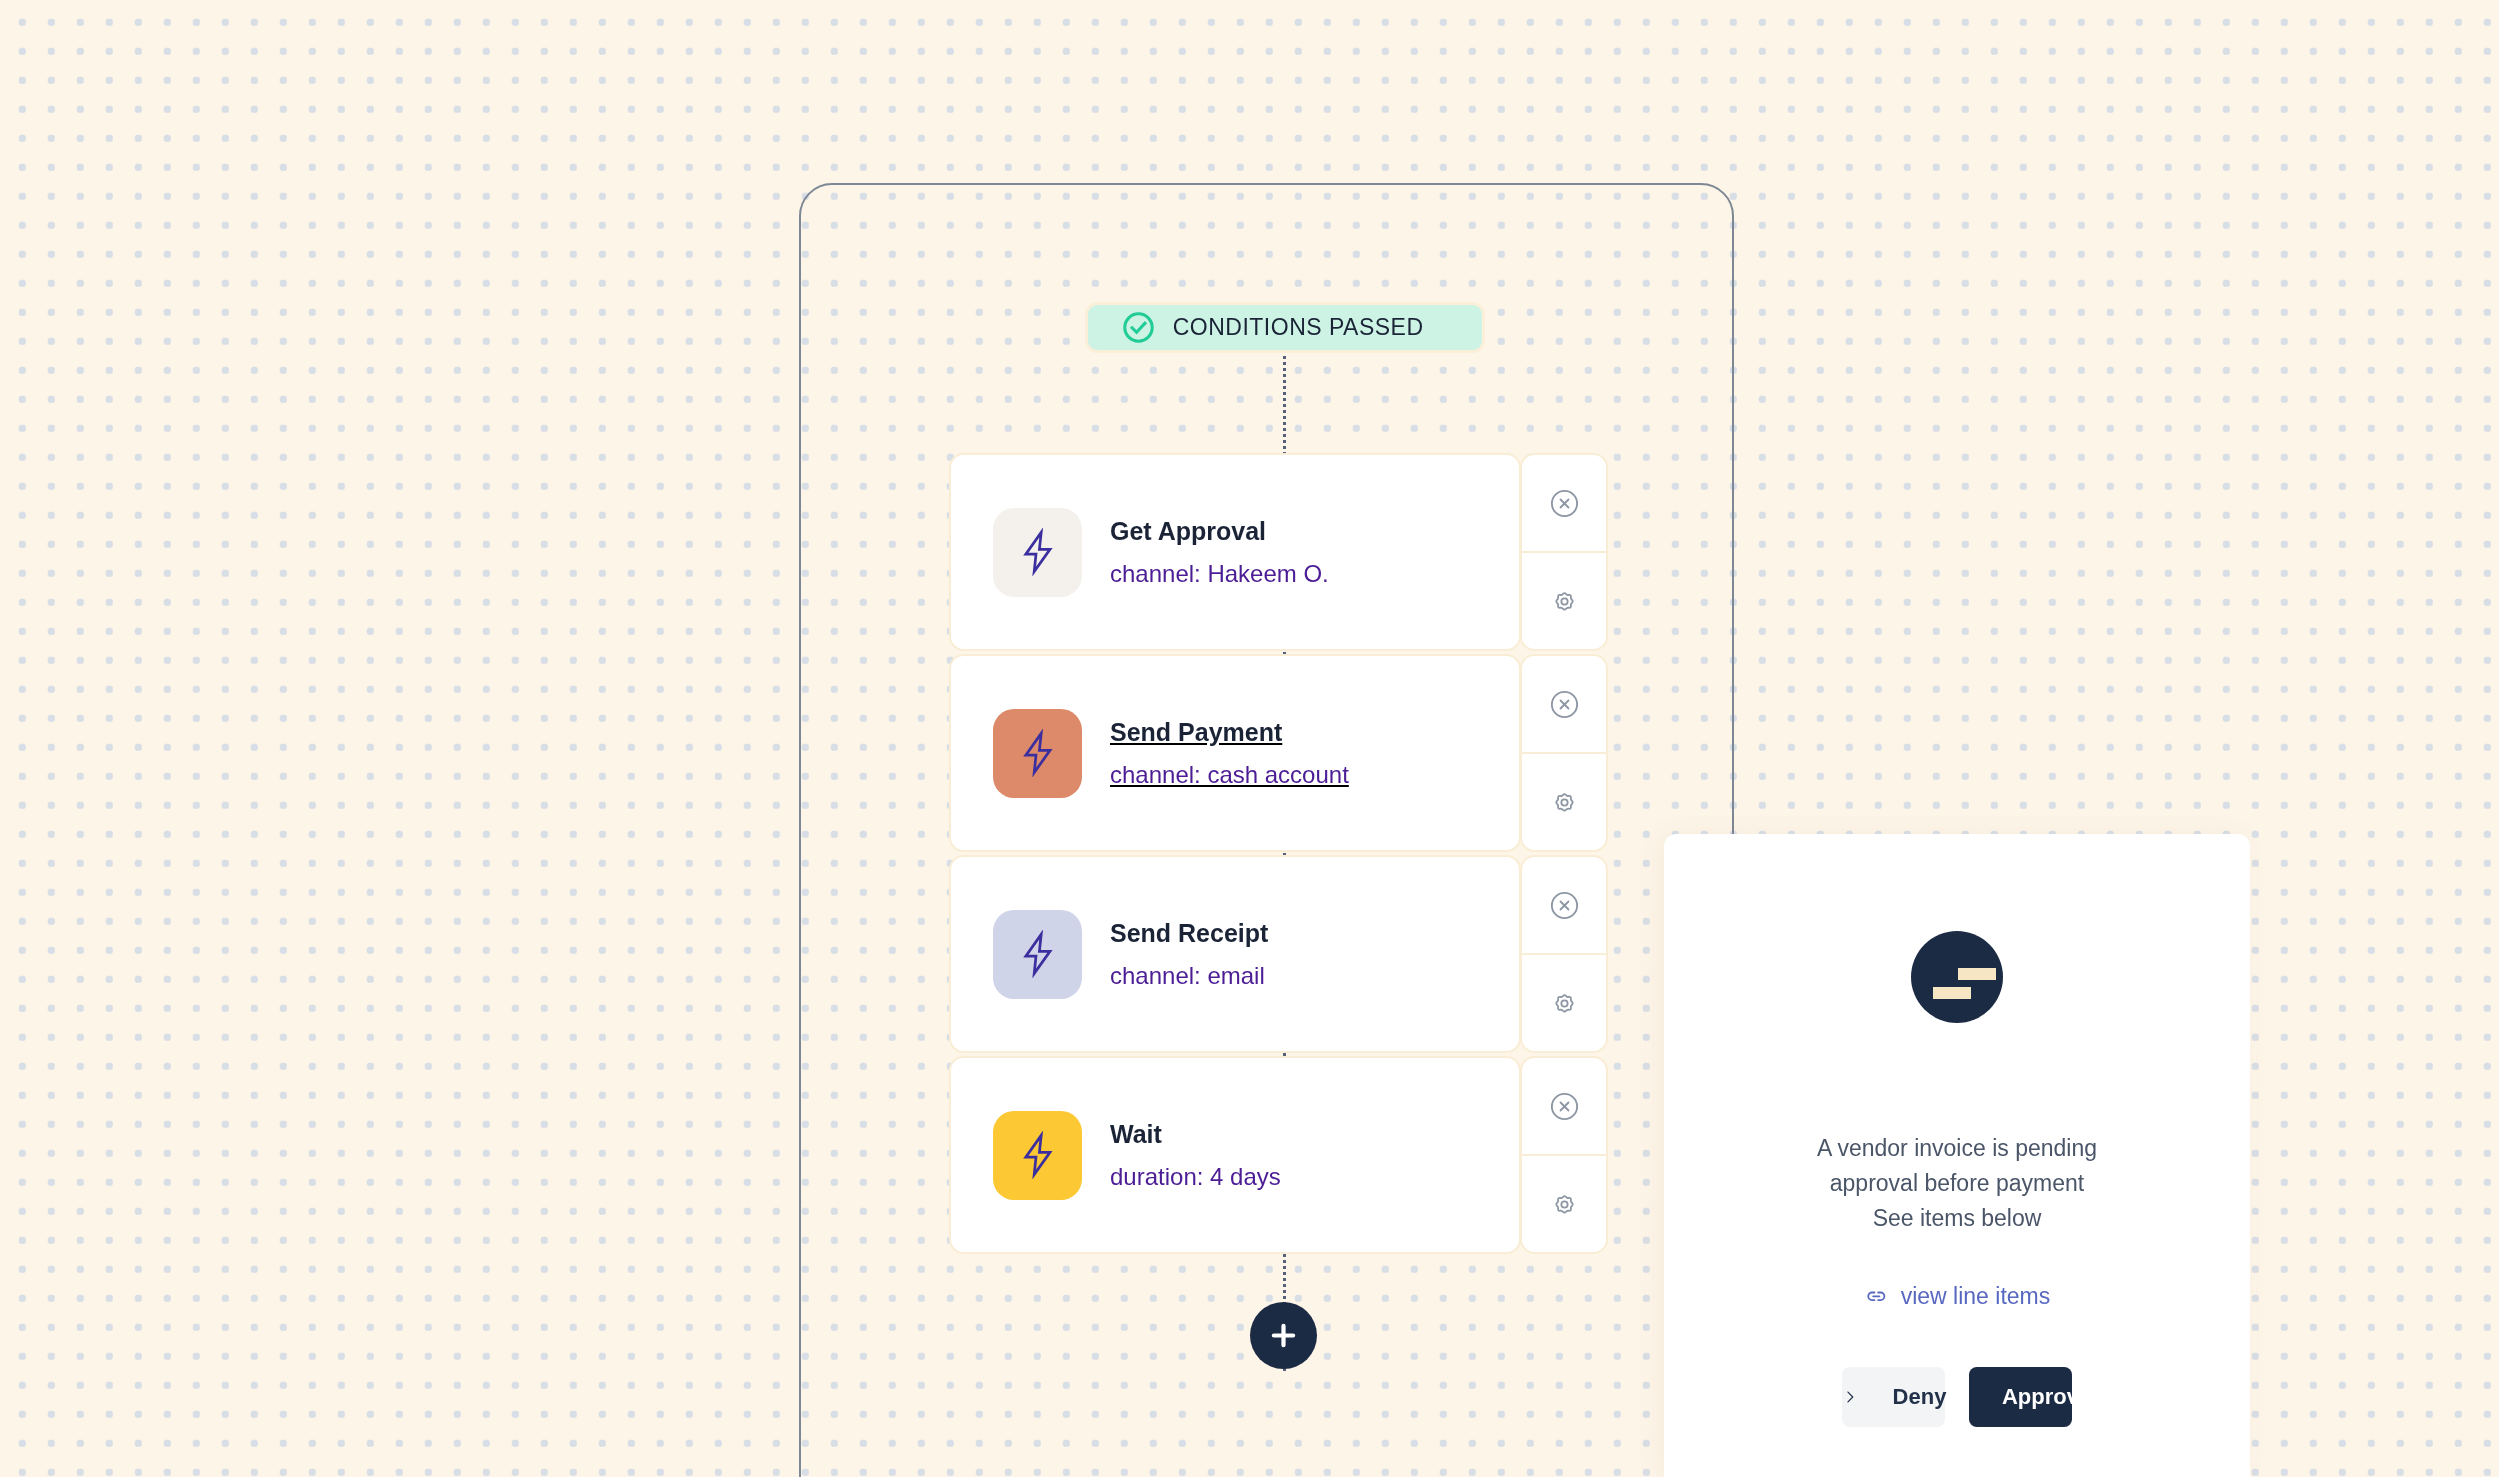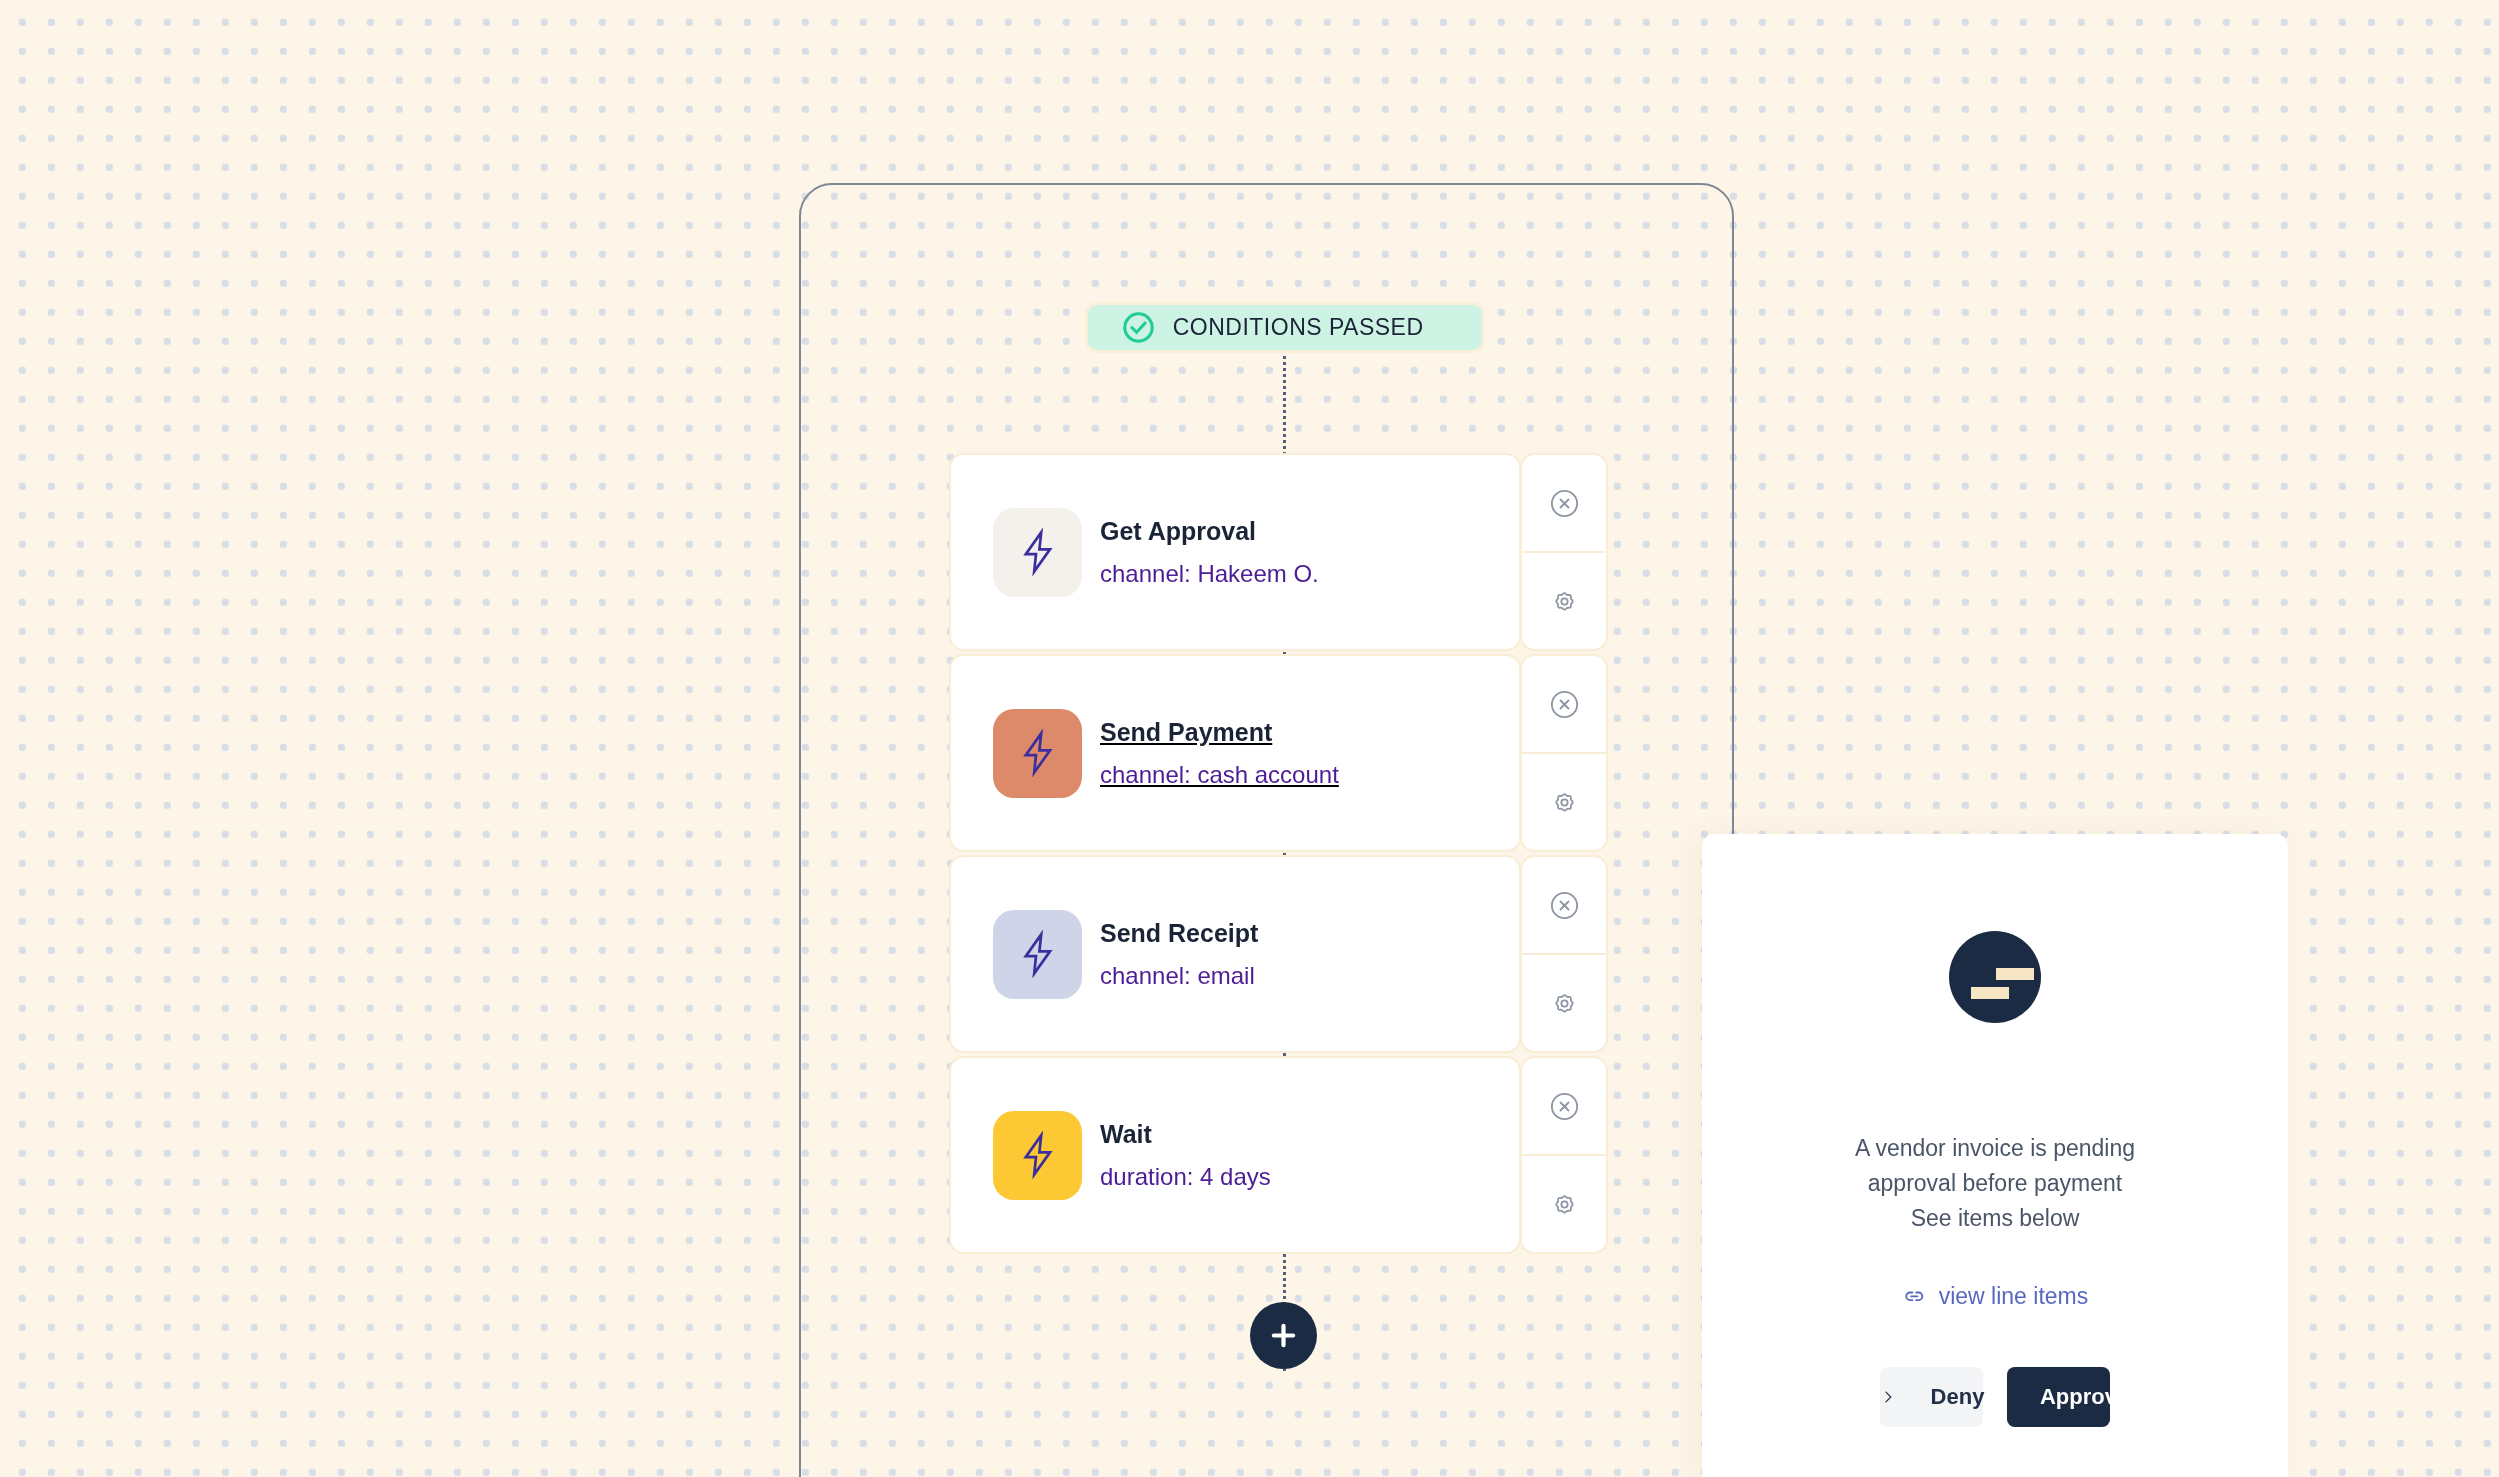--- a/index.html
+++ b/index.html
@@ -95,21 +95,21 @@
     width: 89px;
     height: 89px;
     border-radius: 21px;
     margin-left: 42px;
     flex: 0 0 auto;
     display: flex;
     align-items: center;
     justify-content: center;
   }
   .step-icon svg { width: 48px; height: 48px; display: block; }
-  .step-text { margin-left: 18px; }
+  .step-text { margin-left: 28px; }
   .step-title {
     font-size: 25px;
     font-weight: bold;
     color: #1B2437;
     line-height: 1.12;
     white-space: nowrap;
   }
   .step-sub {
     font-size: 24px;
     color: #4c1d95;
@@ -154,21 +154,21 @@
     display: flex;
     align-items: center;
     justify-content: center;
     cursor: pointer;
   }
   #add-step svg { width: 35px; height: 35px; display: block; }
 
   
   #approval-panel {
     position: absolute;
-    left: 1702px;
+    left: 1664px;
     top: 834px;
     width: 586px;
     height: 644px;
     background: #FFFFFF;
     border-radius: 12.3px 12.3px 0 0;
     box-shadow: -5.6px 0 26px rgba(120,100,60,0.055);
     z-index: 6;
     display: flex;
     flex-direction: column;
     align-items: center;

